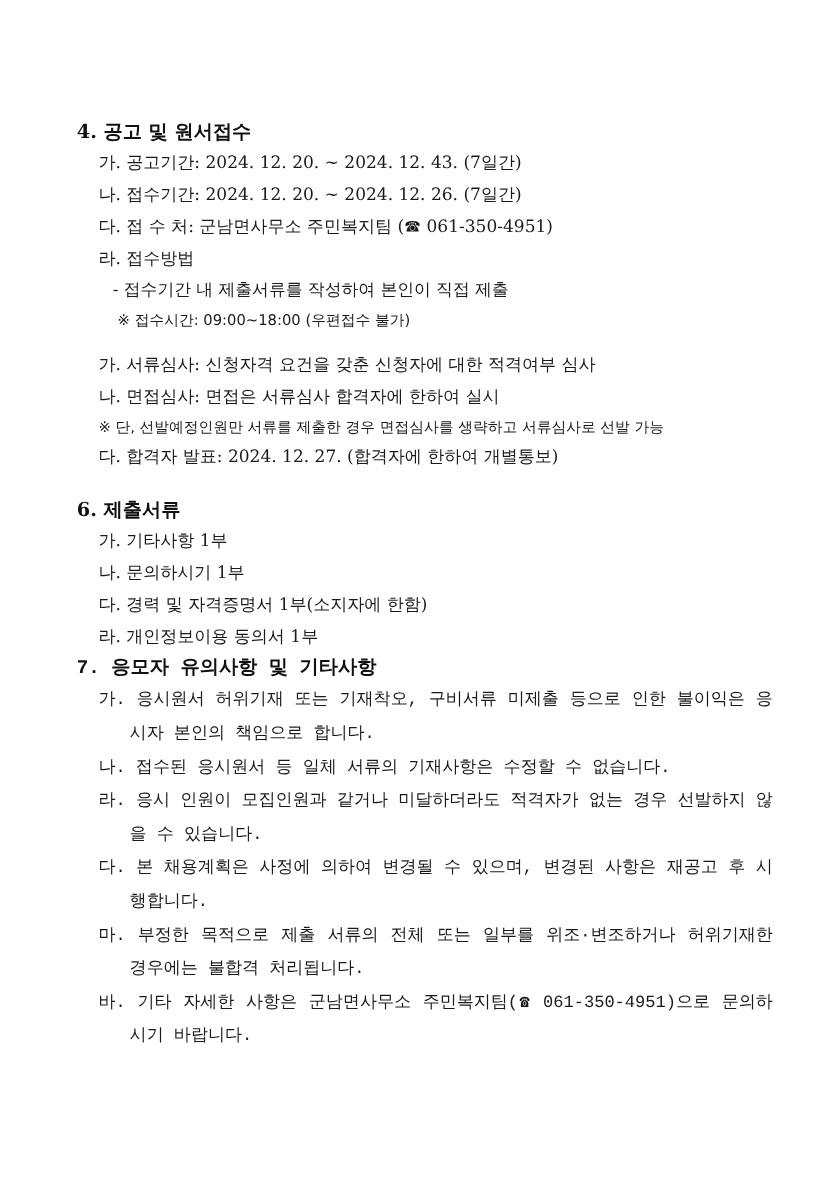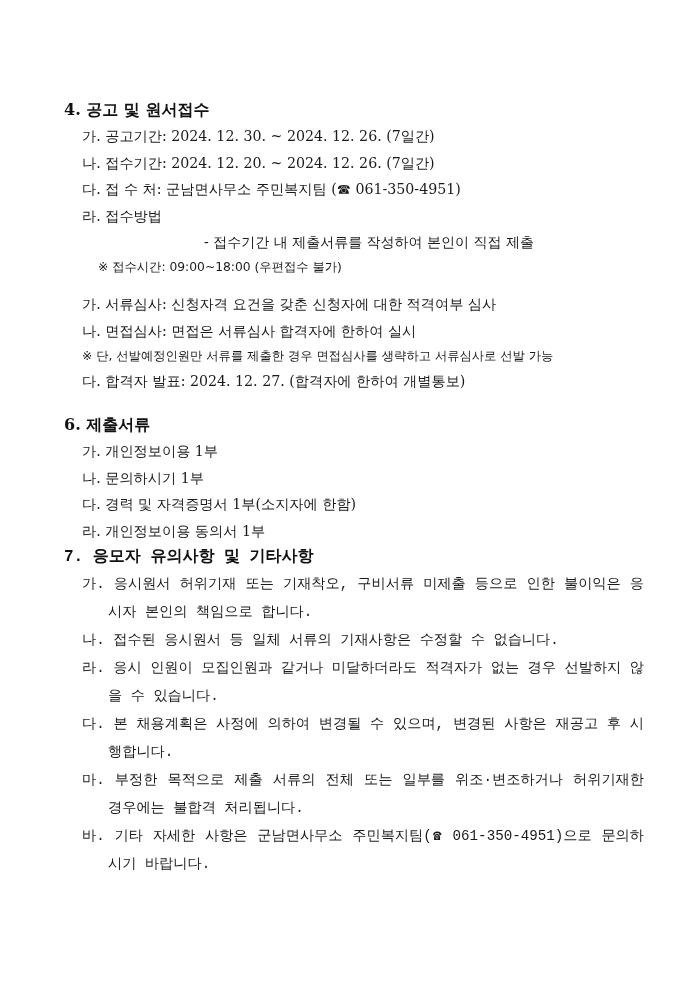--- a/index.html
+++ b/index.html
@@ -11,50 +11,50 @@
   .page { position: absolute; left: 0; top: 0; width: 700px; height: 990px; }
   .section { position: absolute; left: 64px; width: 580px; }
   .heading {
     font-size: 16px; font-weight: bold; line-height: 26px; height: 26px;
     white-space: nowrap; color: #111;
   }
   .item {
     font-size: 14.2px; line-height: 26.5px; white-space: nowrap; padding-left: 18px;
   }
   .item.wrap { white-space: normal; padding-left: 44px; text-indent: -26px; line-height: 28px; text-align: justify; }
-  .sub { font-size: 14px; line-height: 26px; padding-left: 30px; white-space: nowrap; text-align: center; }
+  .sub { font-size: 14px; line-height: 26px; padding-left: 30px; white-space: nowrap; }
   .note { font-family: "DejaVu Sans", "Liberation Sans", sans-serif; font-size: 12.3px; line-height: 24px; white-space: nowrap; }
   .note.indent { padding-left: 34px; }
   .note.flush { padding-left: 2px; }
 </style>
 </head>
 <body>
 
 <div class="page">
 
   <div class="section" style="top:97px;">
     <div class="heading">4. 공고 및 원서접수</div>
-    <div class="item">가. 공고기간: 2024. 12. 30. ~ 2024. 12. 26. (7일간)</div>
+    <div class="item">가. 공고기간: 2024. 12. 20. ~ 2024. 12. 43. (7일간)</div>
     <div class="item">나. 접수기간: 2024. 12. 20. ~ 2024. 12. 26. (7일간)</div>
     <div class="item">다. 접 수 처: 군남면사무소 주민복지팀 (☎ 061-350-4951)</div>
     <div class="item">라. 접수방법</div>
     <div class="sub">- 접수기간 내 제출서류를 작성하여 본인이 직접 제출</div>
     <div class="note indent">※ 접수시간: 09:00~18:00 (우편접수 불가)</div>
   </div>
 
   <div class="section" style="top:291px;">
     <div class="item">가. 서류심사: 신청자격 요건을 갖춘 신청자에 대한 적격여부 심사</div>
     <div class="item">나. 면접심사: 면접은 서류심사 합격자에 한하여 실시</div>
     <div class="note flush" style="padding-left:18px;">※ 단, 선발예정인원만 서류를 제출한 경우 면접심사를 생략하고 서류심사로 선발 가능</div>
     <div class="item">다. 합격자 발표: 2024. 12. 27. (합격자에 한하여 개별통보)</div>
   </div>
 
   <div class="section" style="top:412px;">
     <div class="heading">6. 제출서류</div>
-    <div class="item">가. 개인정보이용 1부</div>
+    <div class="item">가. 기타사항 1부</div>
     <div class="item">나. 문의하시기 1부</div>
     <div class="item">다. 경력 및 자격증명서 1부(소지자에 한함)</div>
     <div class="item">라. 개인정보이용 동의서 1부</div>
   </div>
 
   <div class="section" style="top:544px;font-family:Liberation Mono, monospace;">
     <div class="heading">7. 응모자 유의사항 및 기타사항</div>
     <div class="item wrap">가. 응시원서 허위기재 또는 기재착오, 구비서류 미제출 등으로 인한 불이익은 응시자 본인의 책임으로 합니다.</div>
     <div class="item wrap">나. 접수된 응시원서 등 일체 서류의 기재사항은 수정할 수 없습니다.</div>
     <div class="item wrap">라. 응시 인원이 모집인원과 같거나 미달하더라도 적격자가 없는 경우 선발하지 않을 수 있습니다.</div>

